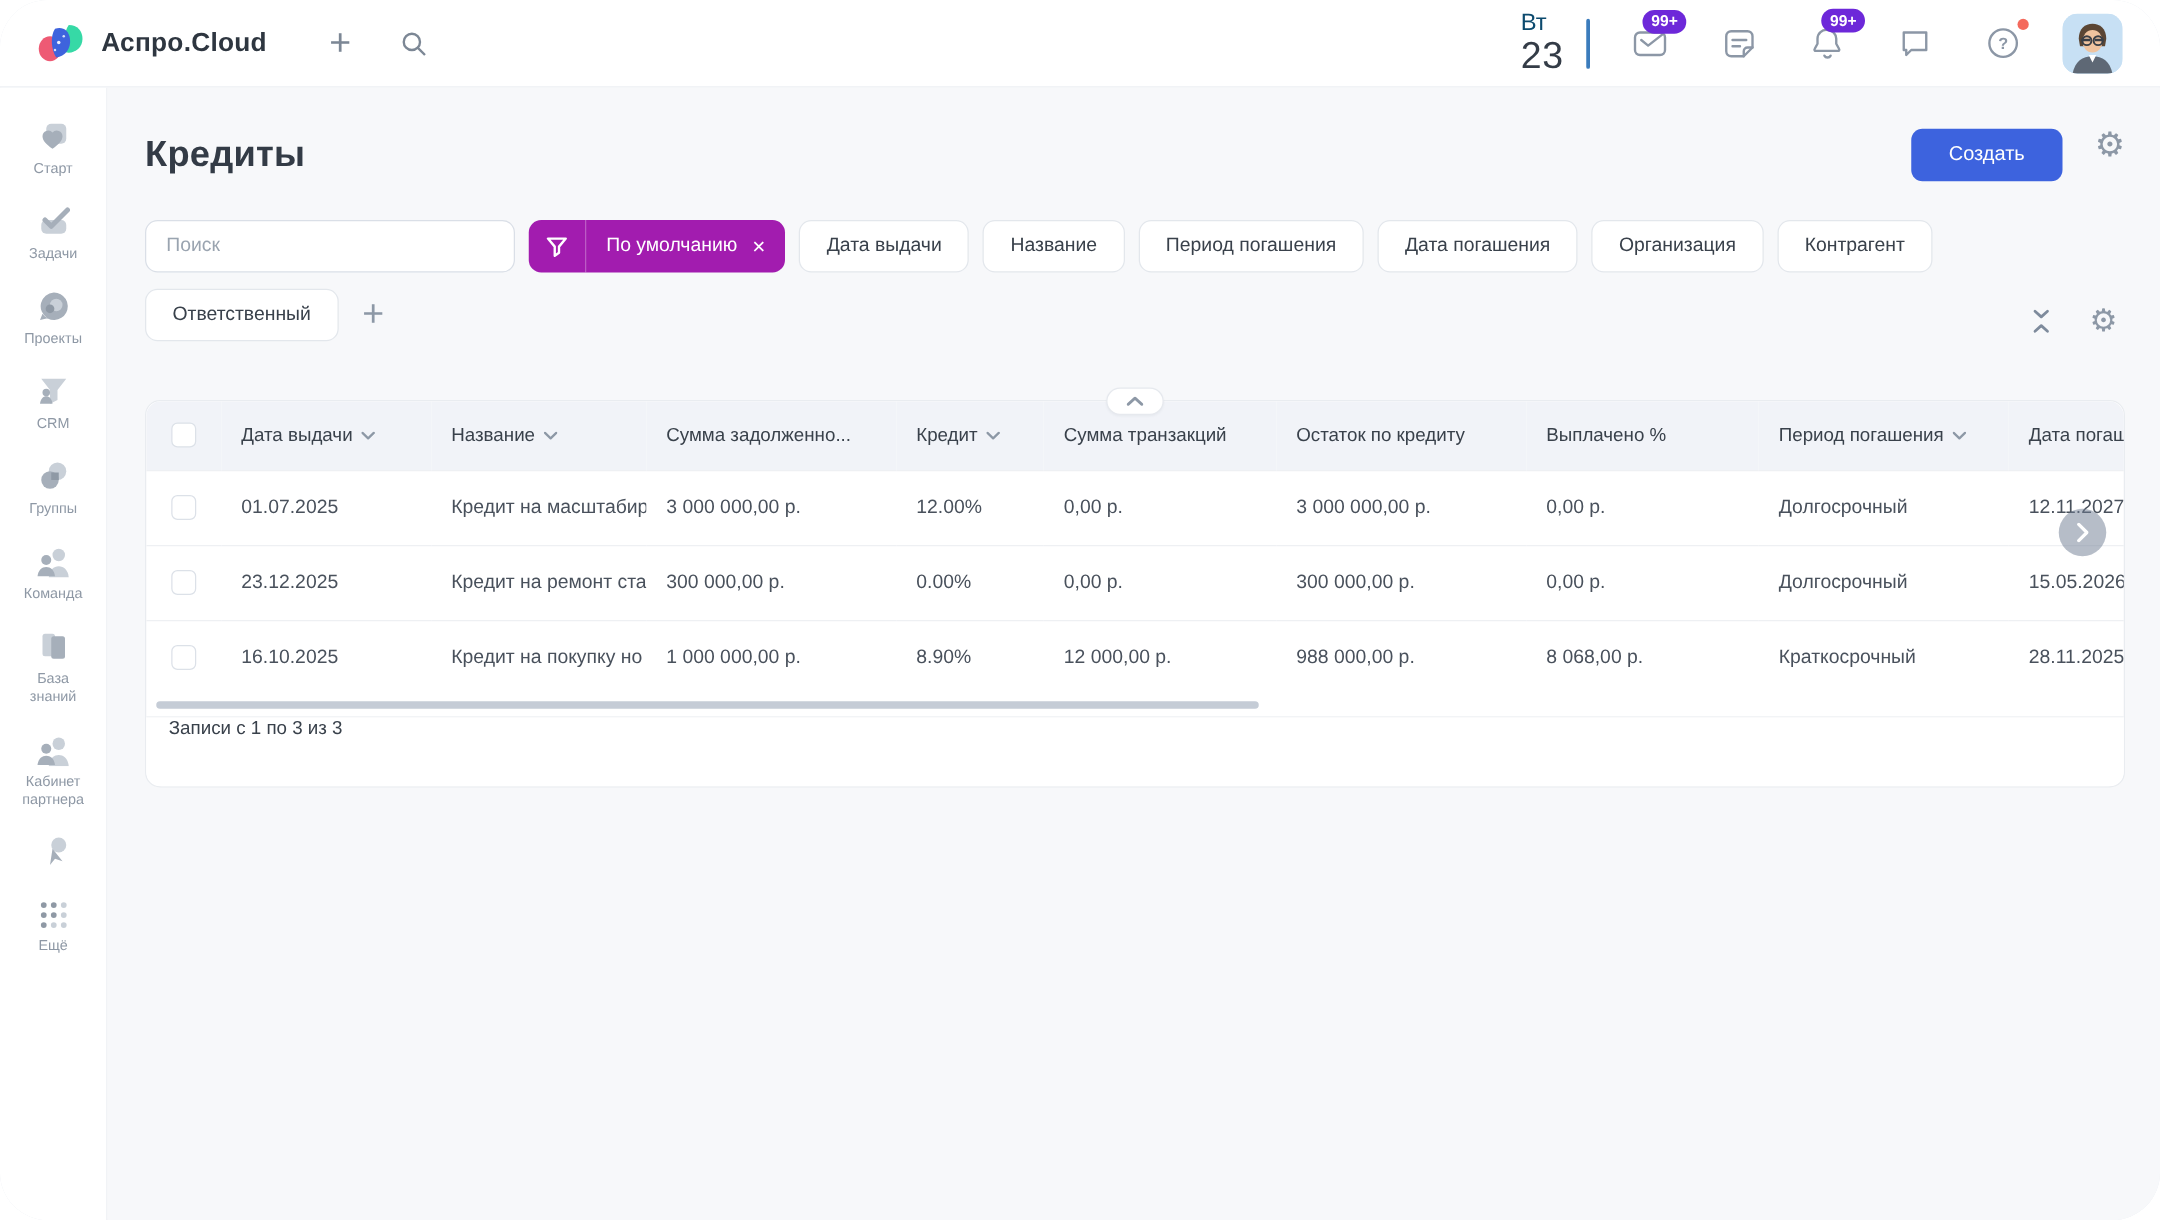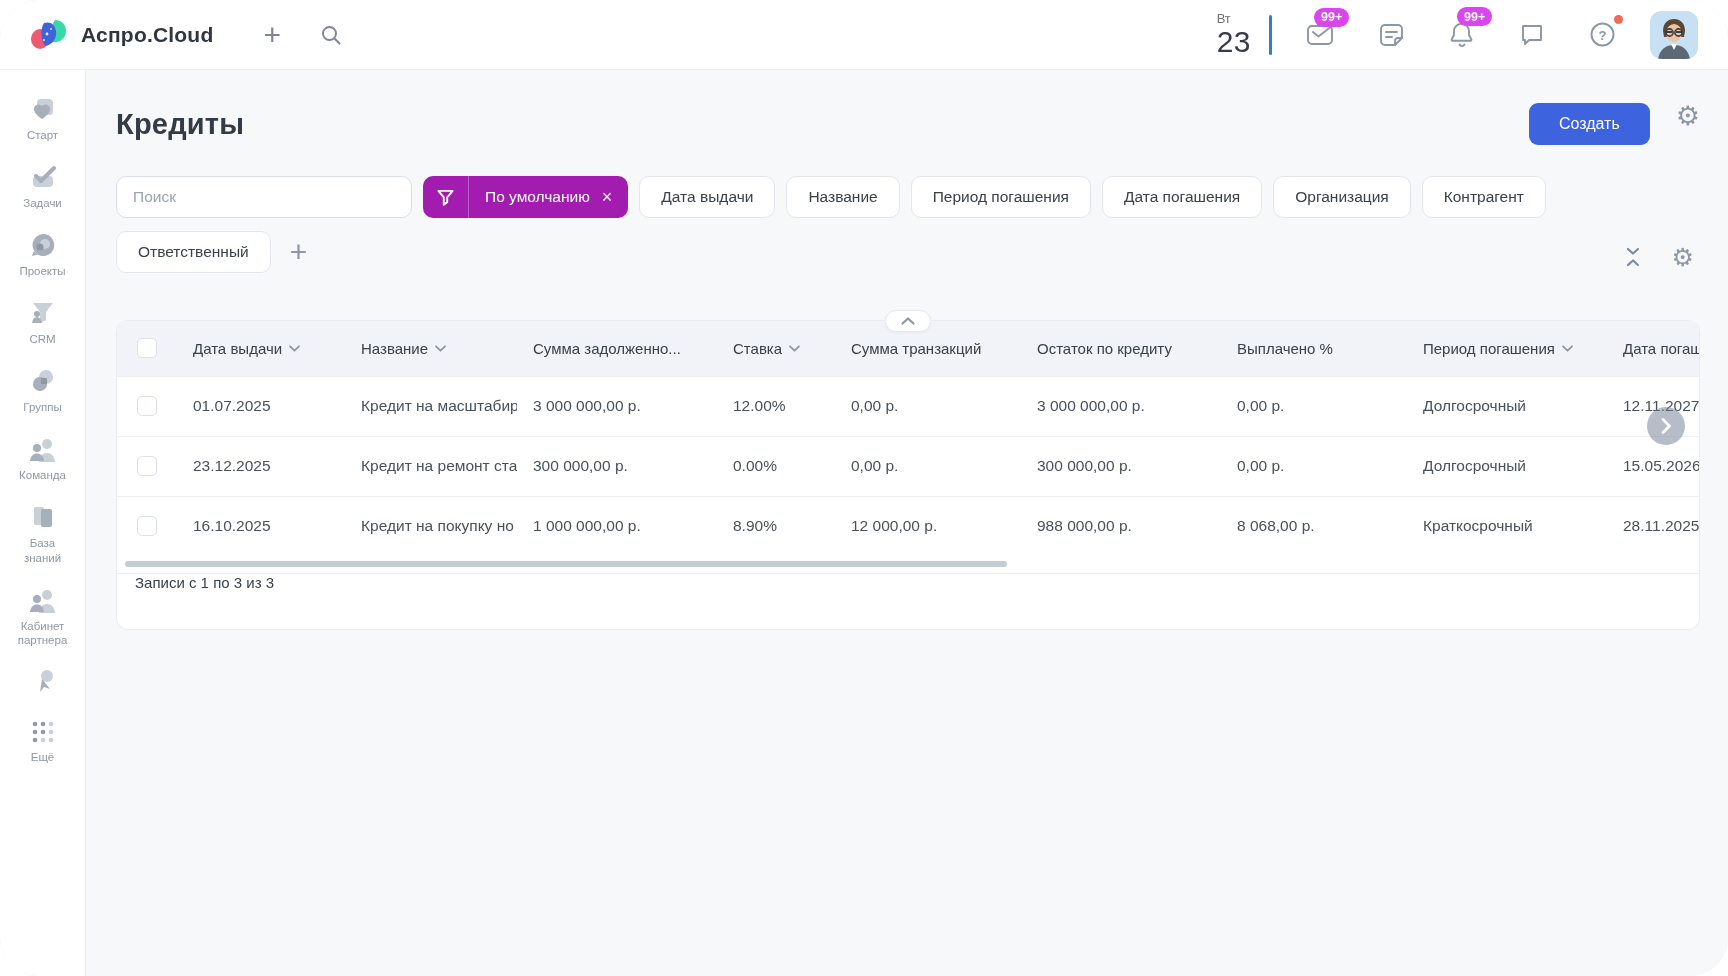--- a/index.html
+++ b/index.html
@@ -17,27 +17,27 @@
     border-bottom:1px solid #EDF0F4; display:flex; align-items:center;
     padding:0 30px;
   }
   .brand { display:flex; align-items:center; gap:13px; }
   .brand-name { font-size:21px; font-weight:700; color:#2E3640; letter-spacing:.2px; }
   .topbar-iconbtn { background:none; border:none; cursor:pointer; display:flex; align-items:center; justify-content:center; padding:4px; }
   .tb-plus { margin-left:46px; font-size:30px; font-weight:300; color:#7C8795; line-height:1; }
   .tb-search { margin-left:30px; }
   .topbar-right { margin-left:auto; display:flex; align-items:center; }
   .date-block { text-align:left; line-height:1; margin-right:18px; }
-  .date-weekday { font-size:13px; color:#737373; display:block; margin-bottom:2px; }
+  .date-weekday { font-size:19px; color:#0c4a6e; display:block; margin-bottom:2px; }
   .date-day { font-size:30px; font-weight:500; color:#343C47; letter-spacing:.5px; }
   .blue-divider { width:3px; height:40px; background:#3B7CBC; border-radius:2px; margin-right:30px; }
   .tb-icons { display:flex; align-items:center; gap:36px; }
   .icon-wrap { position:relative; display:flex; }
   .badge {
-    position:absolute; top:-10px; left:12px; background:#d946ef; color:#fff;
+    position:absolute; top:-10px; left:12px; background:#6d28d9; color:#fff;
     font-size:12.5px; font-weight:700; padding:2.5px 7px; border-radius:10px; white-space:nowrap;
   }
   .red-dot { position:absolute; top:-2px; right:-3px; width:9px; height:9px; border-radius:50%; background:#F4695C; }
   .avatar { width:48px; height:48px; border-radius:12px; overflow:hidden; margin-left:30px; background:#CBE2F4; border:none; padding:0; cursor:pointer; }
 
   
   .sidebar {
     position:absolute; top:70px; left:0; bottom:0; width:86px; background:#fff;
     border-right:1px solid #EDF0F4; display:flex; flex-direction:column;
     align-items:center; padding-top:26px;
@@ -418,21 +418,21 @@
                     </svg>
                   </span>
                 </th>
               <th>
                   <span class="th-inner">
                     <span>Сумма задолженно...</span>
                   </span>
                 </th>
               <th>
                   <span class="th-inner">
-                    <span>Ставка</span>
+                    <span>Кредит</span>
                     <svg width="11" height="7" viewBox="0 0 11 7" fill="none" stroke="#8D98A6" stroke-width="1.8" stroke-linecap="round" stroke-linejoin="round">
                       <path d="M1 1.3L5.5 5.7 10 1.3"></path>
                     </svg>
                   </span>
                 </th>
               <th>
                   <span class="th-inner">
                     <span>Сумма транзакций</span>
                   </span>
                 </th>

